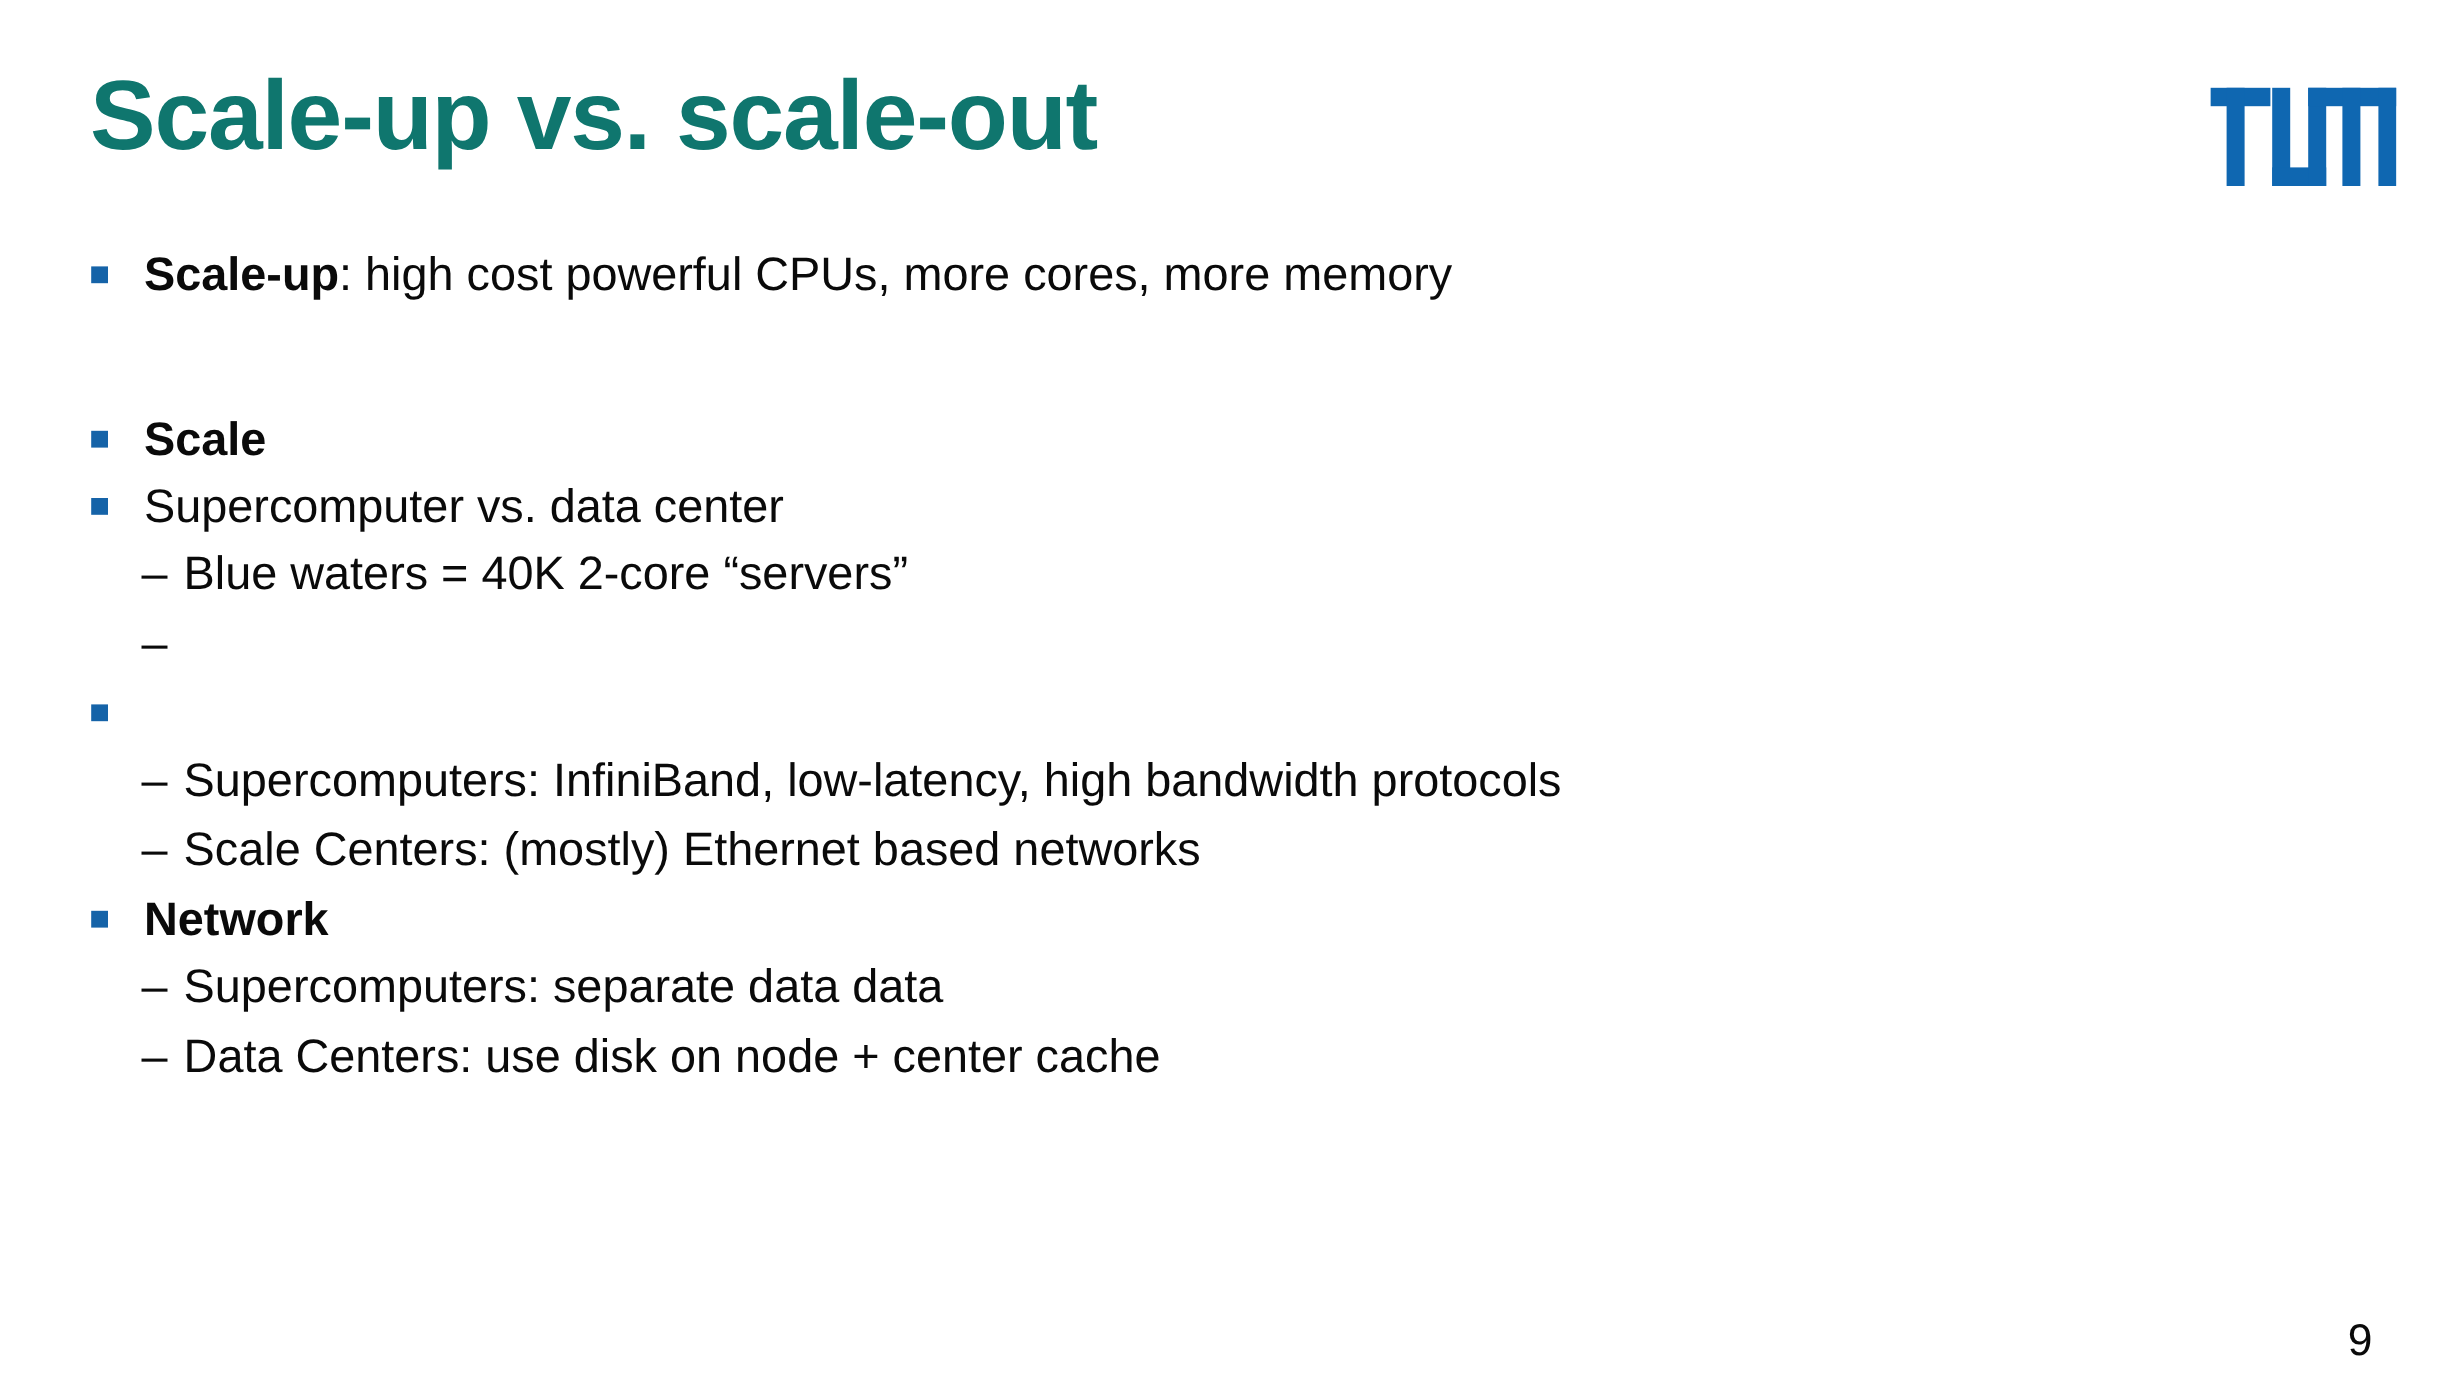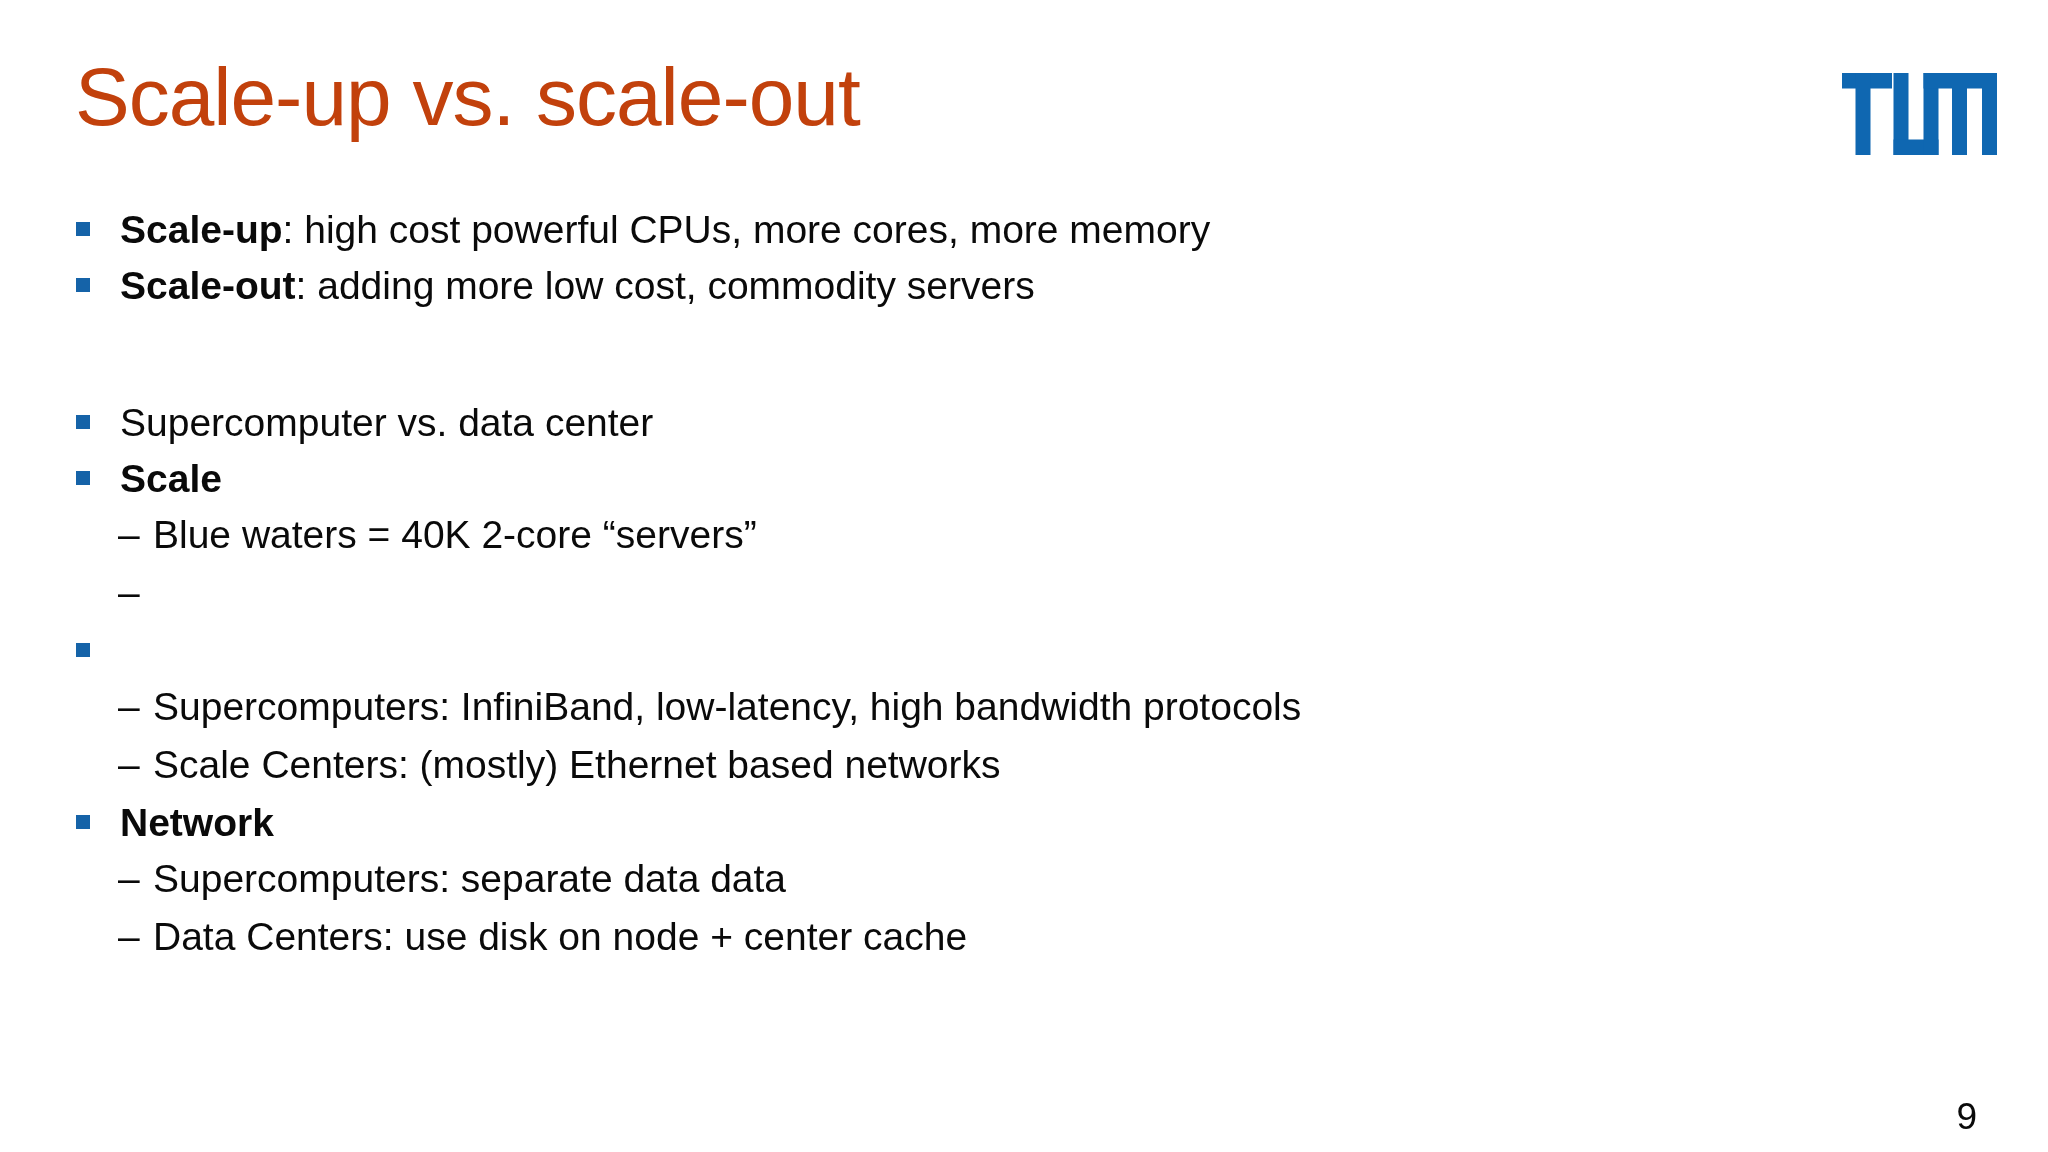--- a/index.html
+++ b/index.html
@@ -14,22 +14,22 @@
     height: 1152px;
     background: #ffffff;
     overflow: hidden;
   }
   .title {
     position: absolute;
     left: 75px;
     top: 56px;
     font-size: 82px;
     line-height: 82px;
-    font-weight: 400;
-    color: #c2410c;
+    font-weight: 700;
+    color: #0f766e;
     letter-spacing: -1px;
     white-space: nowrap;
   }
   .logo {
     position: absolute;
     left: 1842px;
     top: 73px;
     width: 155px;
     height: 82px;
   }
@@ -95,32 +95,29 @@
       </g>
     </svg>
   </div>
 
   <div class="content">
 
     <div class="line l1">
       <span class="sq"></span><span class="bold">Scale-up</span><span>: high cost powerful CPUs, more cores, more memory</span>
     </div>
 
-    <div class="line l1">
-      <span class="sq"></span><span class="bold">Scale-out</span><span>: adding more low cost, commodity servers</span>
-    </div>
 
     <div class="gap"></div>
 
     <div class="line l1">
-      <span class="sq"></span><span class="bold"></span><span>Supercomputer vs. data center</span>
+      <span class="sq"></span><span class="bold">Scale</span><span></span>
     </div>
 
     <div class="line l1">
-      <span class="sq"></span><span class="bold">Scale</span><span></span>
+      <span class="sq"></span><span class="bold"></span><span>Supercomputer vs. data center</span>
     </div>
 
     <div class="line l2">
       <span class="dash">–</span><span>Blue waters = 40K 2-core “servers”</span>
     </div>
 
     <div class="line l2">
       <span class="dash">–</span>
     </div>
 

